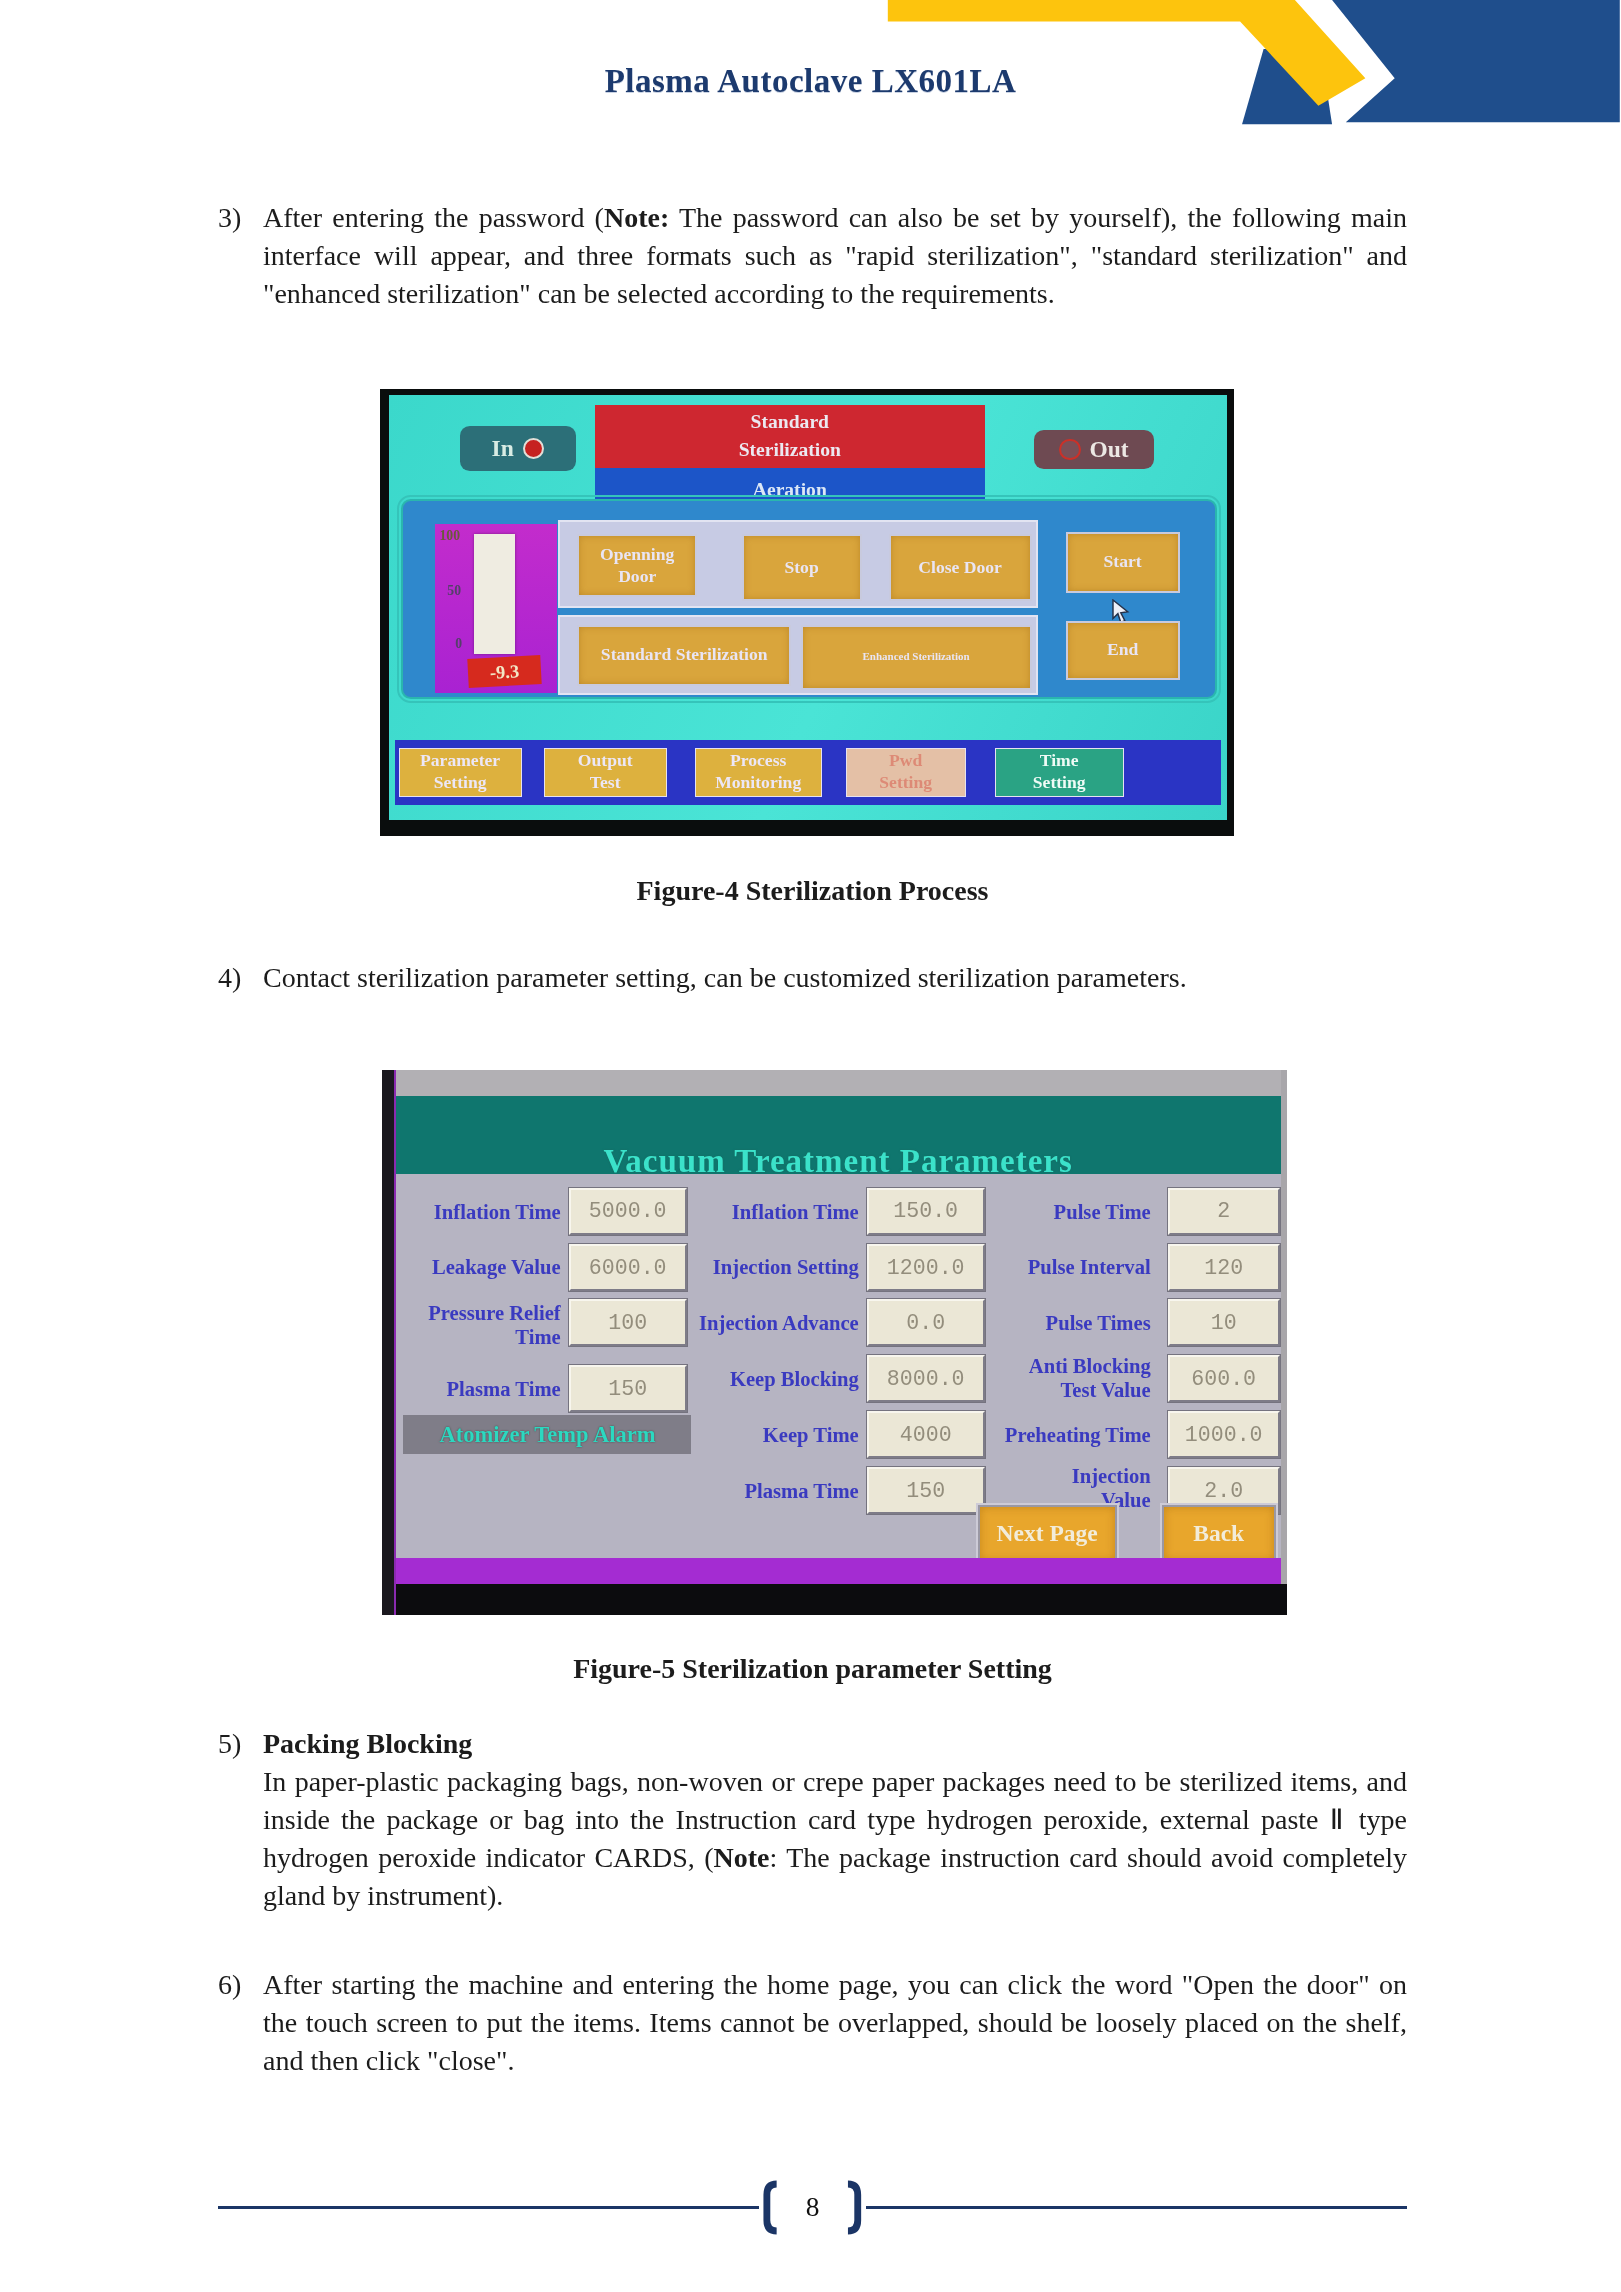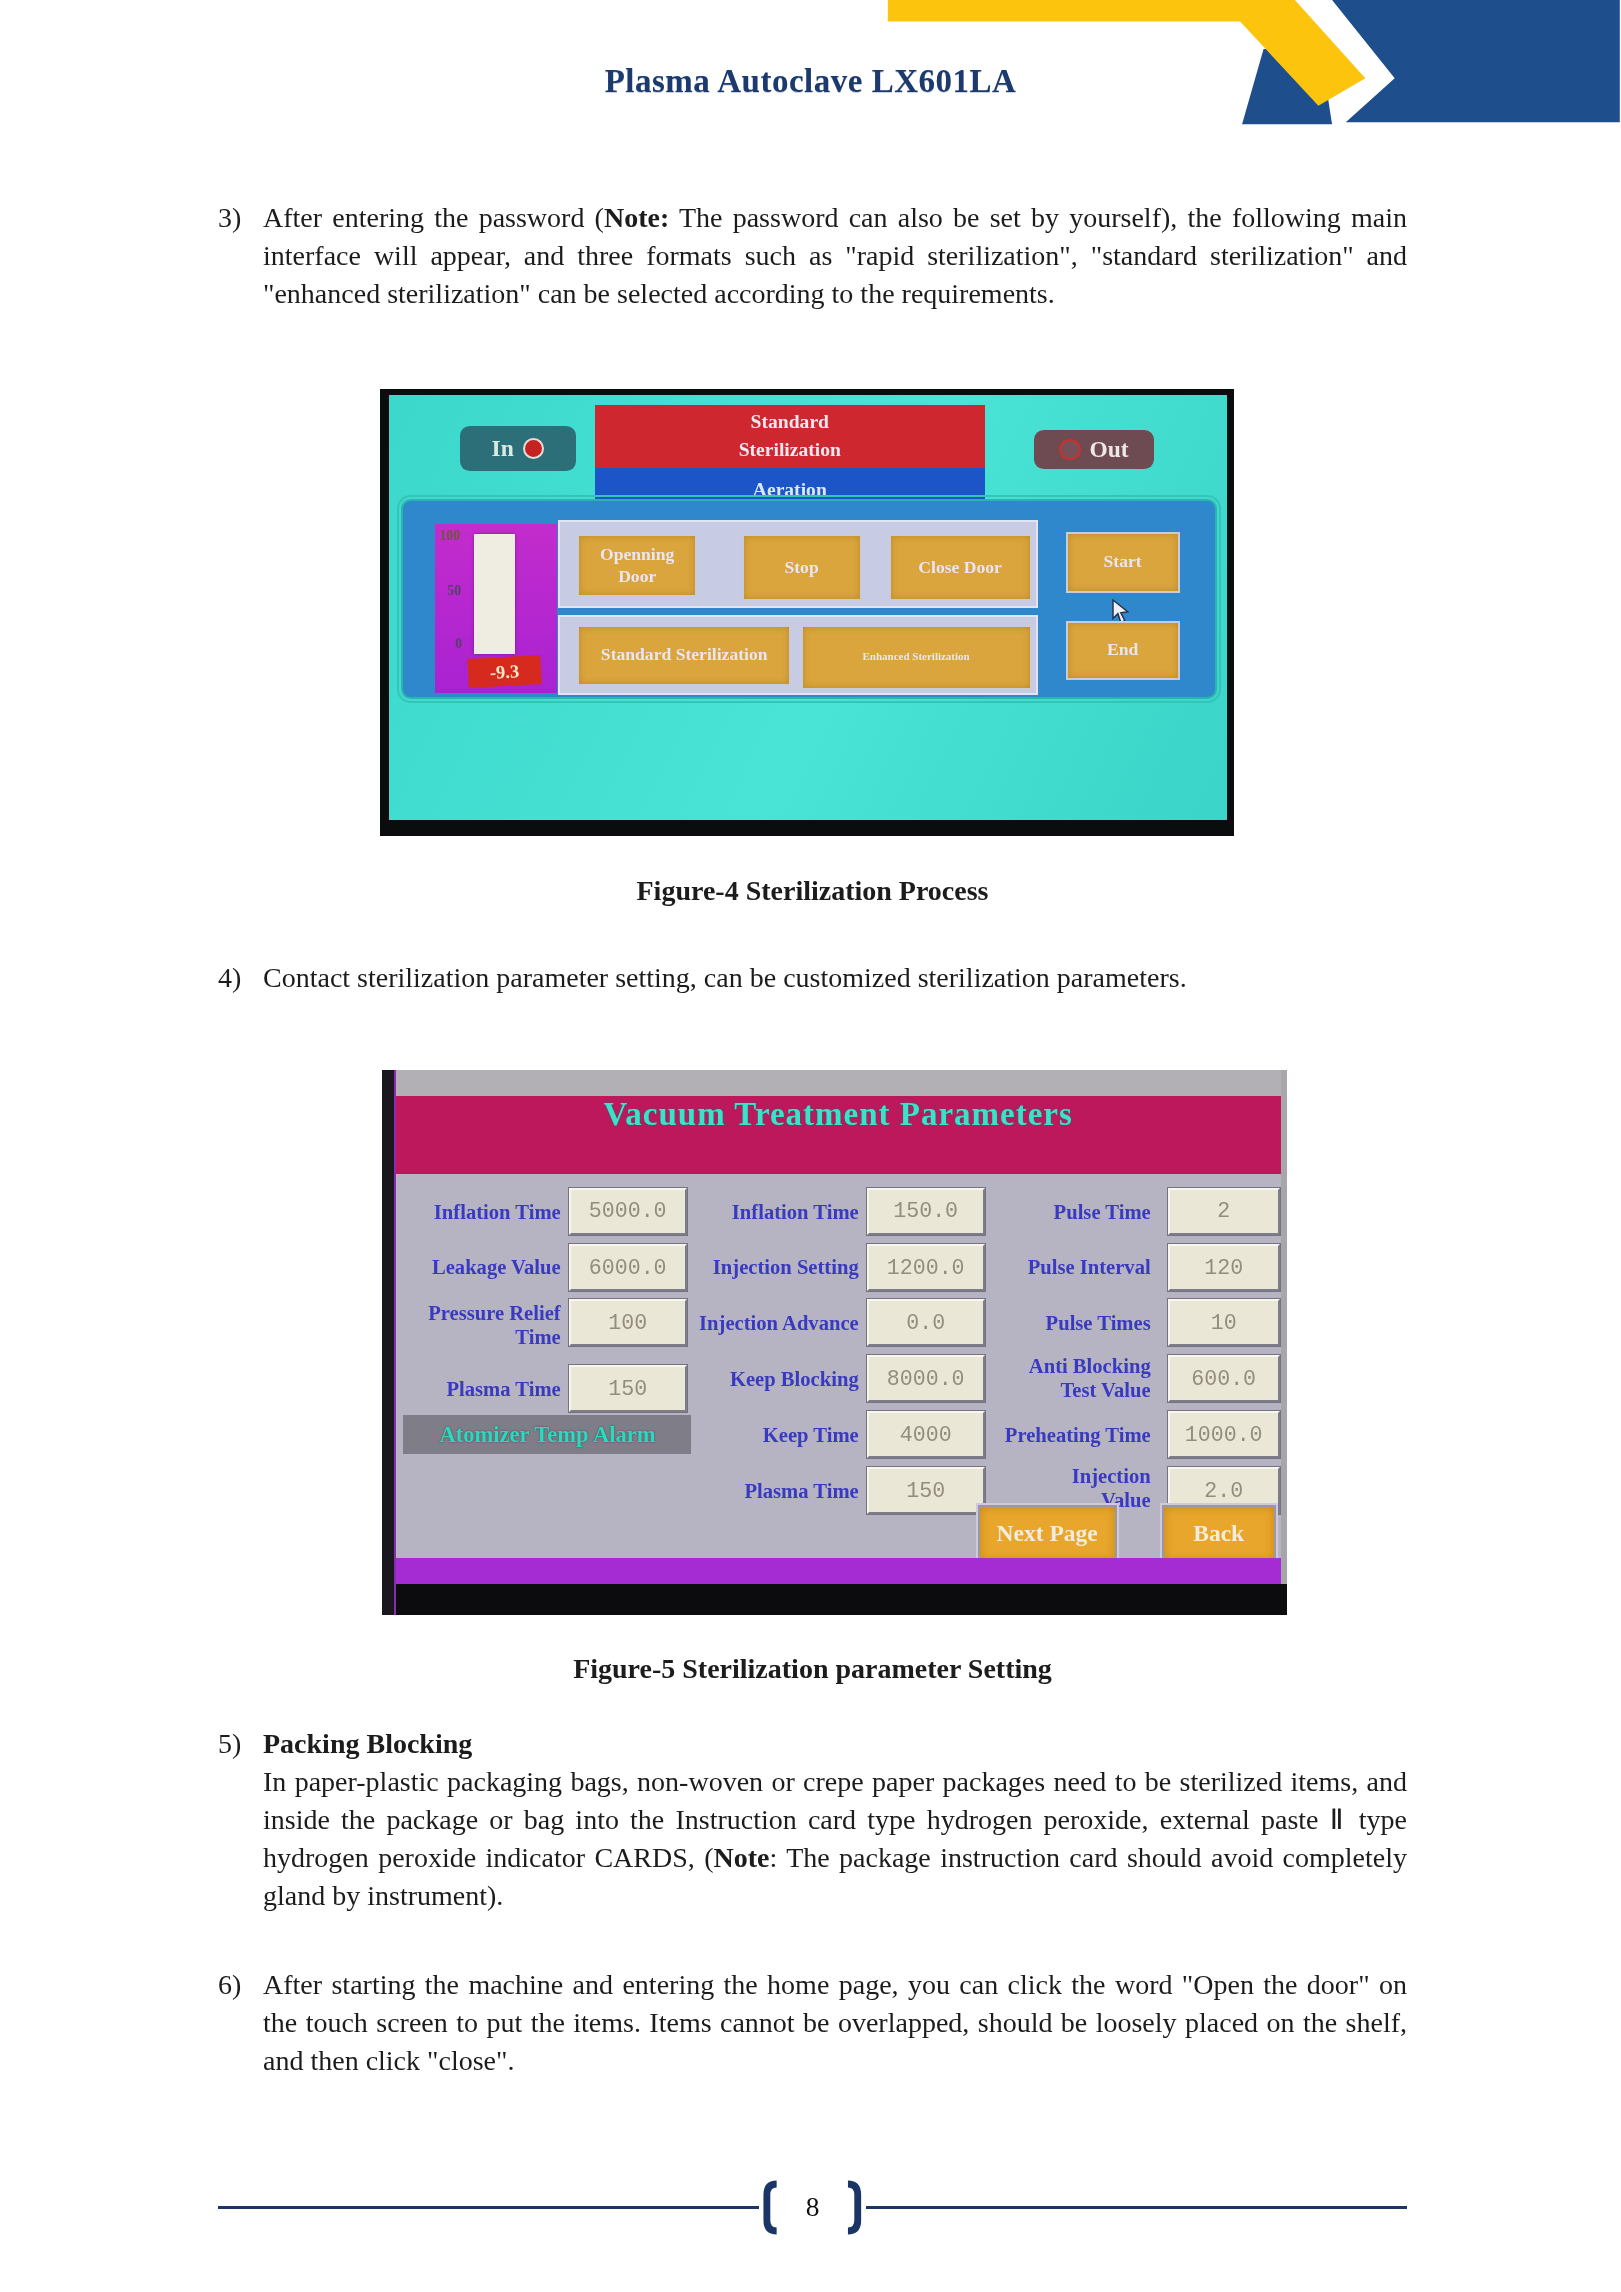--- a/index.html
+++ b/index.html
@@ -42,22 +42,22 @@
         text-align:center;box-shadow:inset 0 0 7.8px rgba(140,85,0,.35);}
   .f4bar{position:absolute;left:5.9px;top:345px;width:826px;height:65px;background:#2a34c4;}
   .mbtn{position:absolute;top:7.8px;height:49px;font-weight:bold;font-size:17.6px;line-height:1.25;
         display:flex;align-items:center;justify-content:center;text-align:center;
         background:#ddb13e;color:#ece7f6;border:1px solid #e6e2f0;}
   .cursor{position:absolute;}
   
   .fig5{position:absolute;left:382px;top:1070px;width:905px;height:545px;background:#0c0c0e;}
   .f5bezel-top{position:absolute;left:13.7px;top:0;width:891px;height:25.5px;background:#b2b0b4;}
   .f5bezel-right{position:absolute;left:899px;top:0;width:5.9px;height:514px;background:#a8a6aa;}
-  .f5hdr{position:absolute;left:13.7px;top:25.5px;width:885px;height:84px;background:#be185d;
-        display:flex;align-items:flex-start;justify-content:center;}
+  .f5hdr{position:absolute;left:13.7px;top:25.5px;width:885px;height:84px;background:#0f766e;
+        display:flex;align-items:flex-end;justify-content:center;}
   .f5title{color:#3be2ca;font-size:33px;font-weight:bold;letter-spacing:1px;text-shadow:0 0 2px #1a6a60;}
   .f5body{position:absolute;left:13.7px;top:104px;width:885px;height:384px;background:#b6b4c2;}
   .f5lab{position:absolute;color:#3a3ac0;font-weight:bold;font-size:20.6px;line-height:1.18;text-align:right;}
   .f5box{position:absolute;height:43px;background:#ebe7d6;border:2px solid;
         border-color:#f8f6ee #7e7c88 #7e7c88 #f8f6ee;box-shadow:0 0 0 1px #75737f;
         color:#938d7c;font-size:21.6px;display:flex;align-items:center;justify-content:center;font-family:Liberation Mono, monospace;}
   .atoband{position:absolute;left:7.8px;top:241px;width:288px;height:39px;background:#7f7d88;
         display:flex;align-items:center;justify-content:center;color:#2cd8c0;font-weight:bold;font-size:22.5px;
         text-shadow:0 0 2px #444;}
   .atopanel{position:absolute;left:7.8px;top:280px;width:288px;height:100px;background:#2be0c2;
@@ -150,20 +150,37 @@
           <div class="obtn" style="left:241px;top:7.8px;width:227px;height:61px;font-size:11px;">
               <span>Enhanced Sterilization</span>
             </div>
         </div>
 
         <div class="obtn" style="left:663px;top:120px;width:110px;height:55px;">
             <span>End</span>
           </div>
       </div>
 
+      <div class="f4bar">
+        <div class="mbtn" style="left:3.9px;width:123px;padding:0 15.7px;box-sizing:border-box;">
+            <span>Parameter Setting</span>
+          </div>
+        <div class="mbtn" style="left:149px;width:123px;padding:0 17.6px;box-sizing:border-box;">
+            <span>Output Test</span>
+          </div>
+        <div class="mbtn" style="left:300px;width:127px;padding:0 13.7px;box-sizing:border-box;">
+            <span>Process Monitoring</span>
+          </div>
+        <div class="mbtn" style="left:451px;width:120px;padding:0 15.7px;box-sizing:border-box;background:#e4c0a6;color:#dd8a76;">
+            <span>Pwd Setting</span>
+          </div>
+        <div class="mbtn" style="left:600px;width:129px;padding:0 17.6px;box-sizing:border-box;background:#2aa384;color:#effbf6;">
+            <span>Time Setting</span>
+          </div>
+      </div>
     </div>
   </div>
 
   <div class="caption" style="top:875px;">Figure-4 Sterilization Process</div>
 
   <div class="para" style="top:959px;">
     <span class="num">4)</span>
     <p class="ptxt">Contact sterilization parameter setting, can be customized sterilization parameters.</p>
   </div>
 

